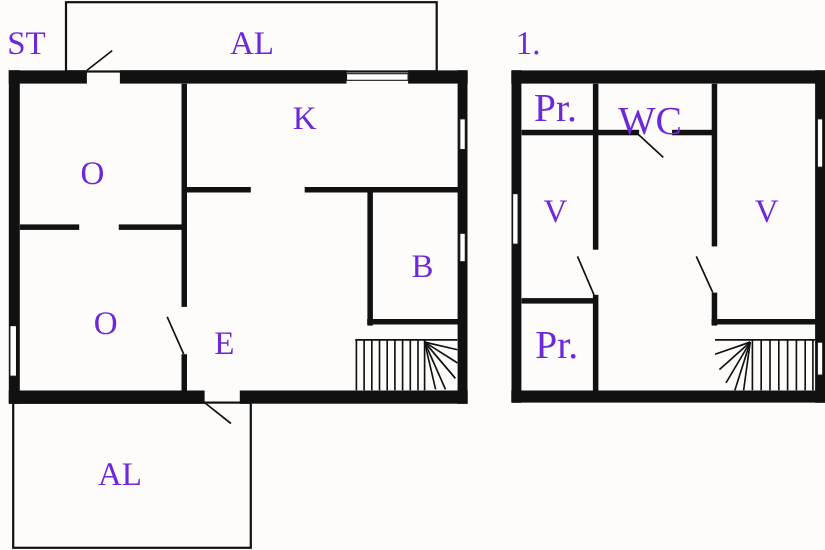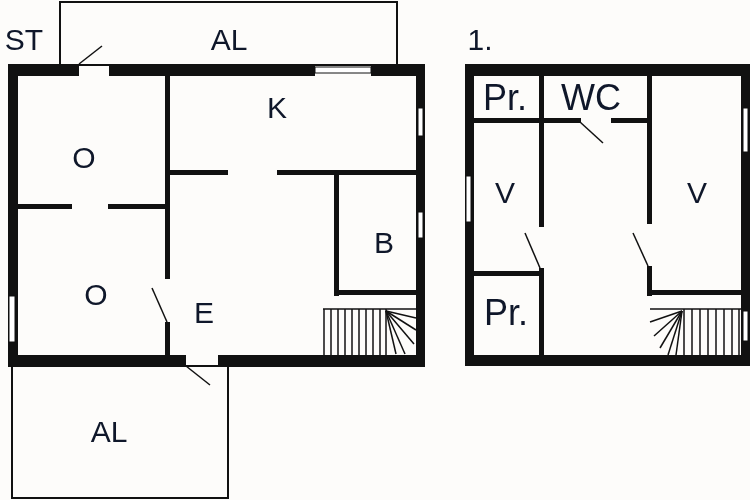--- a/index.html
+++ b/index.html
@@ -1,18 +1,18 @@
 <!DOCTYPE html>
 <html><head>
 <meta charset="utf-8">
 <style>
   html,body{margin:0;padding:0;background:#fdfcfa;}
   body{width:750px;height:500px;overflow:hidden;position:relative;}
   svg{position:absolute;left:0;top:0;}
-  .lbl{position:absolute;font-family:Liberation Sans, sans-serif;color:#0f172a;font-size:30px;line-height:1;transform:translate(-50%,-50%);white-space:nowrap;}
+  .lbl{position:absolute;font-family:Liberation Serif, serif;color:#6d28d9;font-size:30px;line-height:1;transform:translate(-50%,-50%);white-space:nowrap;}
   .lbl.sm{font-size:36px;}
 </style>
 </head>
 <body>
 
 <svg width="750" height="500" viewBox="0 0 750 500">
   <g fill="none" stroke="#111" stroke-width="2">
 
     <rect x="60" y="2" width="337" height="63"></rect>
 
@@ -116,16 +116,16 @@
 <div class="lbl" style="left:229px;top:40px">AL</div>
 <div class="lbl" style="left:277px;top:108px">K</div>
 <div class="lbl" style="left:84px;top:158px">O</div>
 <div class="lbl" style="left:96px;top:295px">O</div>
 <div class="lbl" style="left:384px;top:243px">B</div>
 <div class="lbl" style="left:204px;top:313px">E</div>
 <div class="lbl" style="left:109px;top:432px">AL</div>
 
 <div class="lbl" style="left:480px;top:40px">1.</div>
 <div class="lbl sm" style="left:505px;top:98px">Pr.</div>
-<div class="lbl sm" style="left:591px;top:98px">WC</div>
+<div class="lbl sm" style="left:591px;top:110px">WC</div>
 <div class="lbl" style="left:505px;top:193px">V</div>
 <div class="lbl" style="left:697px;top:193px">V</div>
 <div class="lbl sm" style="left:506px;top:313px">Pr.</div>
 
 </body></html>

